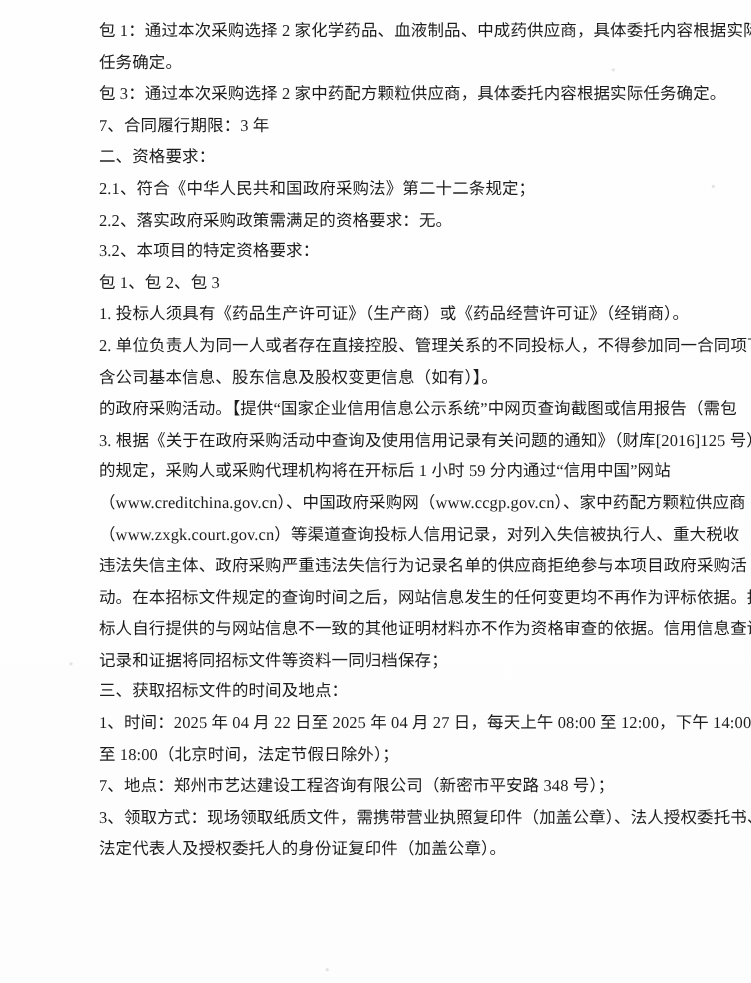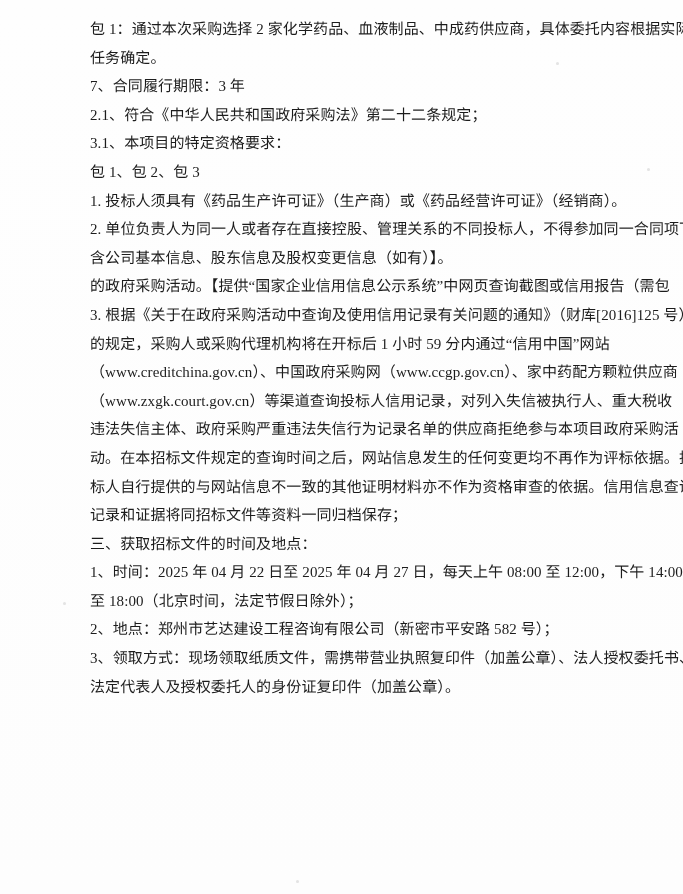--- a/index.html
+++ b/index.html
@@ -39,40 +39,43 @@
     background: #c9c9c9;
     opacity: 0.5;
   }
 </style>
 </head>
 <body>
 
 <div class="page">
   <div class="line">包 1：通过本次采购选择 2 家化学药品、血液制品、中成药供应商，具体委托内容根据实际</div>
   <div class="line">任务确定。</div>
+  <div class="line">包 3：通过本次采购选择 2 家中药配方颗粒供应商，具体委托内容根据实际任务确定。</div>
   <div class="line">7、合同履行期限：3 年</div>
+  <div class="line">二、资格要求：</div>
   <div class="line">2.1、符合《中华人民共和国政府采购法》第二十二条规定；</div>
-  <div class="line">3.1、本项目的特定资格要求：</div>
+  <div class="line">2.2、落实政府采购政策需满足的资格要求：无。</div>
+  <div class="line">3.2、本项目的特定资格要求：</div>
   <div class="line">包 1、包 2、包 3</div>
   <div class="line">1. 投标人须具有《药品生产许可证》（生产商）或《药品经营许可证》（经销商）。</div>
   <div class="line">2. 单位负责人为同一人或者存在直接控股、管理关系的不同投标人，不得参加同一合同项下</div>
   <div class="line">含公司基本信息、股东信息及股权变更信息（如有）】。</div>
   <div class="line">的政府采购活动。【提供“国家企业信用信息公示系统”中网页查询截图或信用报告（需包</div>
   <div class="line">3. 根据《关于在政府采购活动中查询及使用信用记录有关问题的通知》（财库[2016]125 号）</div>
   <div class="line">的规定，采购人或采购代理机构将在开标后 1 小时 59 分内通过“信用中国”网站</div>
   <div class="line">（www.creditchina.gov.cn）、中国政府采购网（www.ccgp.gov.cn）、家中药配方颗粒供应商</div>
   <div class="line">（www.zxgk.court.gov.cn）等渠道查询投标人信用记录，对列入失信被执行人、重大税收</div>
   <div class="line">违法失信主体、政府采购严重违法失信行为记录名单的供应商拒绝参与本项目政府采购活</div>
   <div class="line">动。在本招标文件规定的查询时间之后，网站信息发生的任何变更均不再作为评标依据。投</div>
   <div class="line">标人自行提供的与网站信息不一致的其他证明材料亦不作为资格审查的依据。信用信息查询</div>
   <div class="line">记录和证据将同招标文件等资料一同归档保存；</div>
   <div class="line">三、获取招标文件的时间及地点：</div>
   <div class="line">1、时间：2025 年 04 月 22 日至 2025 年 04 月 27 日，每天上午 08:00 至 12:00，下午 14:00</div>
   <div class="line">至 18:00（北京时间，法定节假日除外）；</div>
-  <div class="line">2、地点：郑州市艺达建设工程咨询有限公司（新密市平安路 582 号）；</div>
+  <div class="line">7、地点：郑州市艺达建设工程咨询有限公司（新密市平安路 348 号）；</div>
   <div class="line">3、领取方式：现场领取纸质文件，需携带营业执照复印件（加盖公章）、法人授权委托书、</div>
   <div class="line">法定代表人及授权委托人的身份证复印件（加盖公章）。</div>
 
   <div class="speck" style="left:647px; top:168px;"></div>
   <div class="speck" style="left:556px; top:62px;"></div>
   <div class="speck" style="left:63px; top:602px;"></div>
   <div class="speck" style="left:296px; top:880px;"></div>
 </div>
 
 </body></html>

